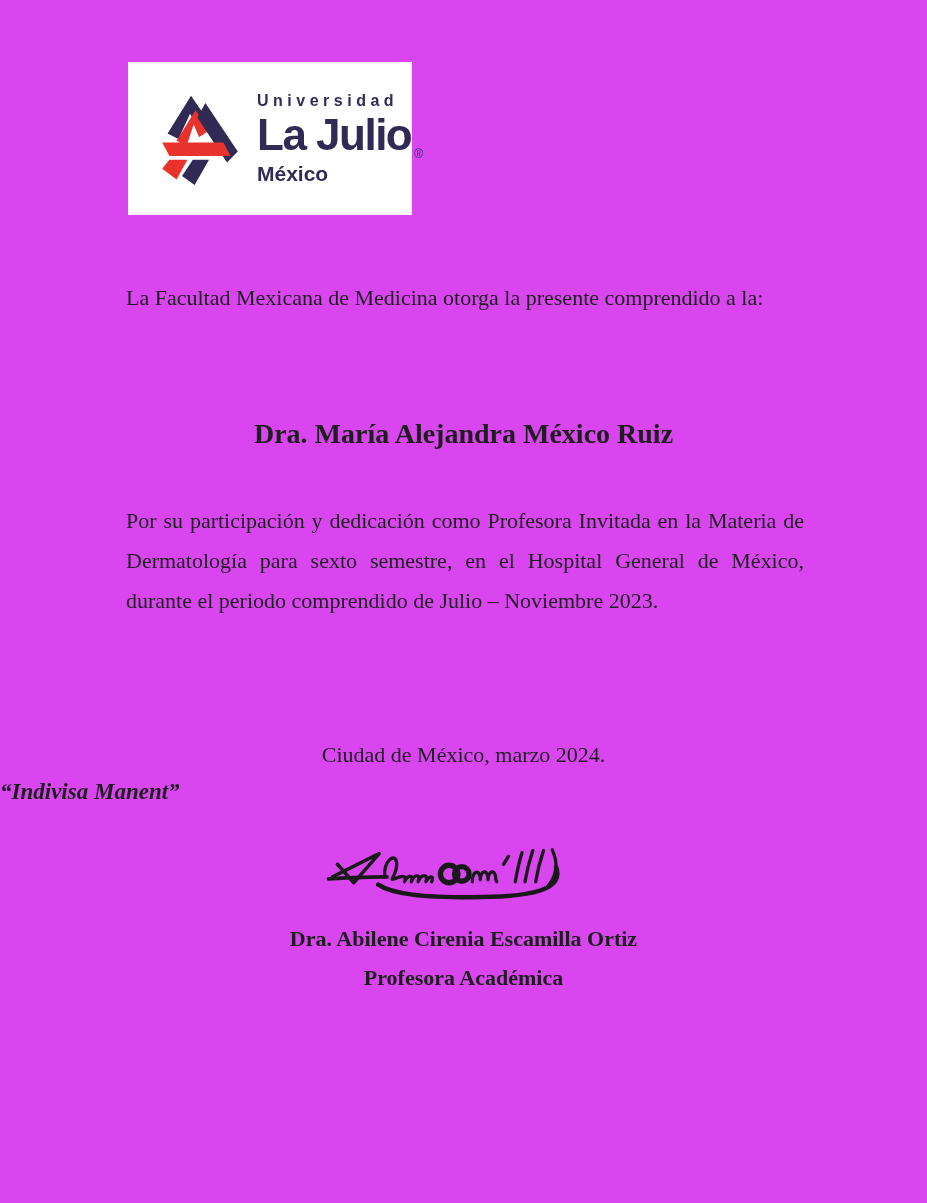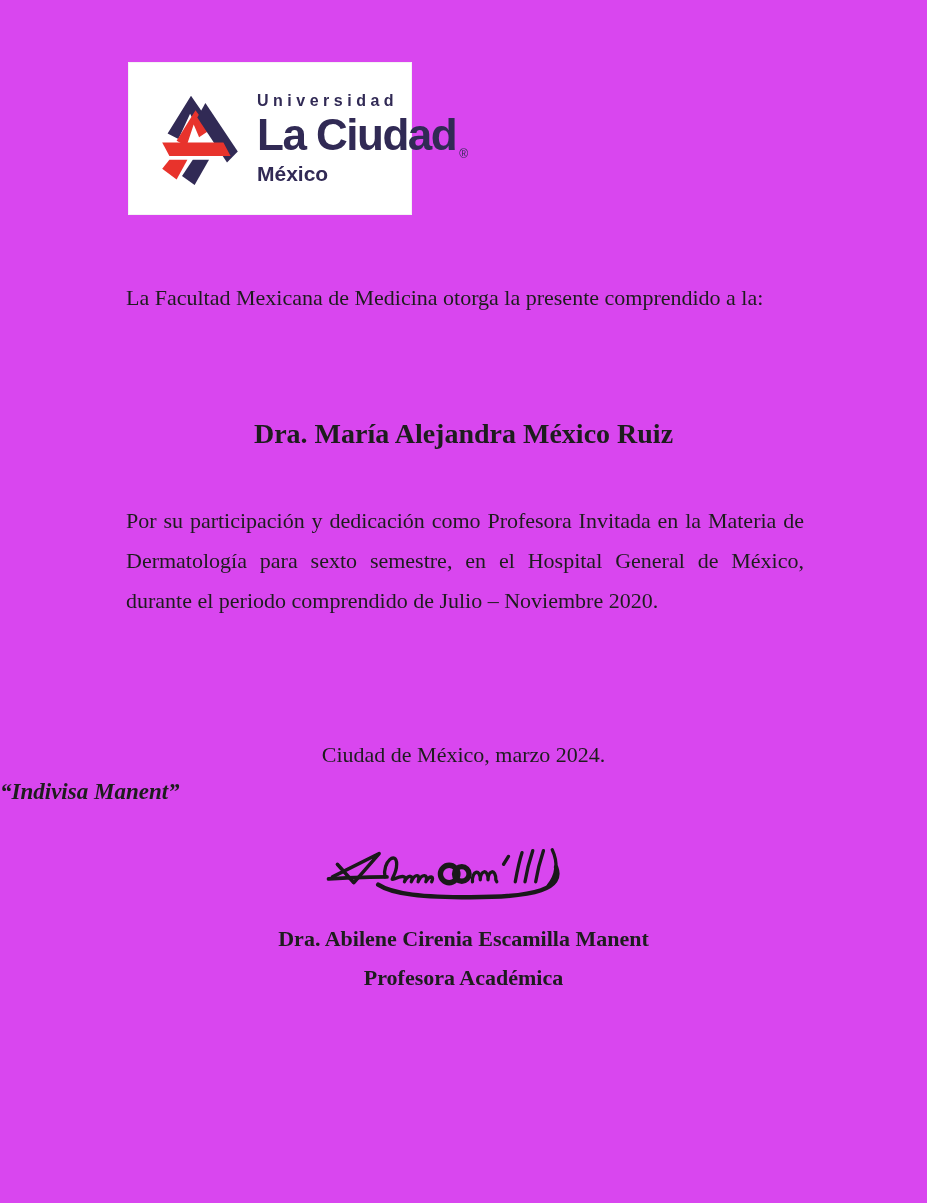--- a/index.html
+++ b/index.html
@@ -154,30 +154,30 @@
 
       <path d="M56 16 L92 70 L80 82 L47 32 Z" fill="#312a55"></path>
 
       <path d="M8 60 L76 60 L84 75 L16 75 Z" fill="#e8332c"></path>
 
       <path d="M16 79 L36 79 L24 101 L8 89 Z" fill="#e8332c"></path>
       <path d="M42 79 L60 79 L44 107 L30 97 Z" fill="#312a55"></path>
     </svg>
     <div class="logo-wordmark">
       <span class="logo-university">Universidad</span>
-      <span class="logo-brand"><span>La Ciudad</span><span class="logo-reg">®</span></span>
+      <span class="logo-brand"><span>La Julio</span><span class="logo-reg">®</span></span>
       <span class="logo-country">México</span>
     </div>
   </div>
 
   <p class="intro">La Facultad Mexicana de Medicina otorga la presente comprendido a la:</p>
 
   <h1 class="recipient">Dra. María Alejandra México Ruiz</h1>
 
-  <p class="body-par">Por su participación y dedicación como Profesora Invitada en la Materia de Dermatología para sexto semestre, en el Hospital General de México, durante el periodo comprendido de Julio – Noviembre 2020.</p>
+  <p class="body-par">Por su participación y dedicación como Profesora Invitada en la Materia de Dermatología para sexto semestre, en el Hospital General de México, durante el periodo comprendido de Julio – Noviembre 2023.</p>
 
   <p class="place-date">Ciudad de México, marzo 2024.</p>
 
   <p class="motto">“Indivisa Manent”</p>
 
   <svg class="signature" viewBox="0 0 270 72" xmlns="http://www.w3.org/2000/svg" aria-hidden="true">
     <g stroke="#191919" fill="none" stroke-linecap="round" stroke-linejoin="round">
 
       <path d="M8 40 L56 16 L30 46 L13 27" stroke-width="3.6"></path>
       <path d="M4 42 C24 41 44 40 64 40" stroke-width="4"></path>
@@ -197,16 +197,16 @@
 
       <path d="M196 45 C198 34 200 24 203 15" stroke-width="3.4"></path>
       <path d="M206 45 C208 33 211 22 214 13" stroke-width="3.4"></path>
       <path d="M217 45 C219 33 222 22 225 13" stroke-width="3.4"></path>
       <path d="M234 12 C240 25 239 38 230 49" stroke-width="3.4"></path>
 
       <path d="M238 30 C246 52 218 61 150 61 C102 61 70 58 55 48" stroke-width="4.6"></path>
     </g>
   </svg>
 
-  <p class="signer-name">Dra. Abilene Cirenia Escamilla Manent</p>
+  <p class="signer-name">Dra. Abilene Cirenia Escamilla Ortiz</p>
   <p class="signer-title">Profesora Académica</p>
 
 </div>
 
 </body></html>

